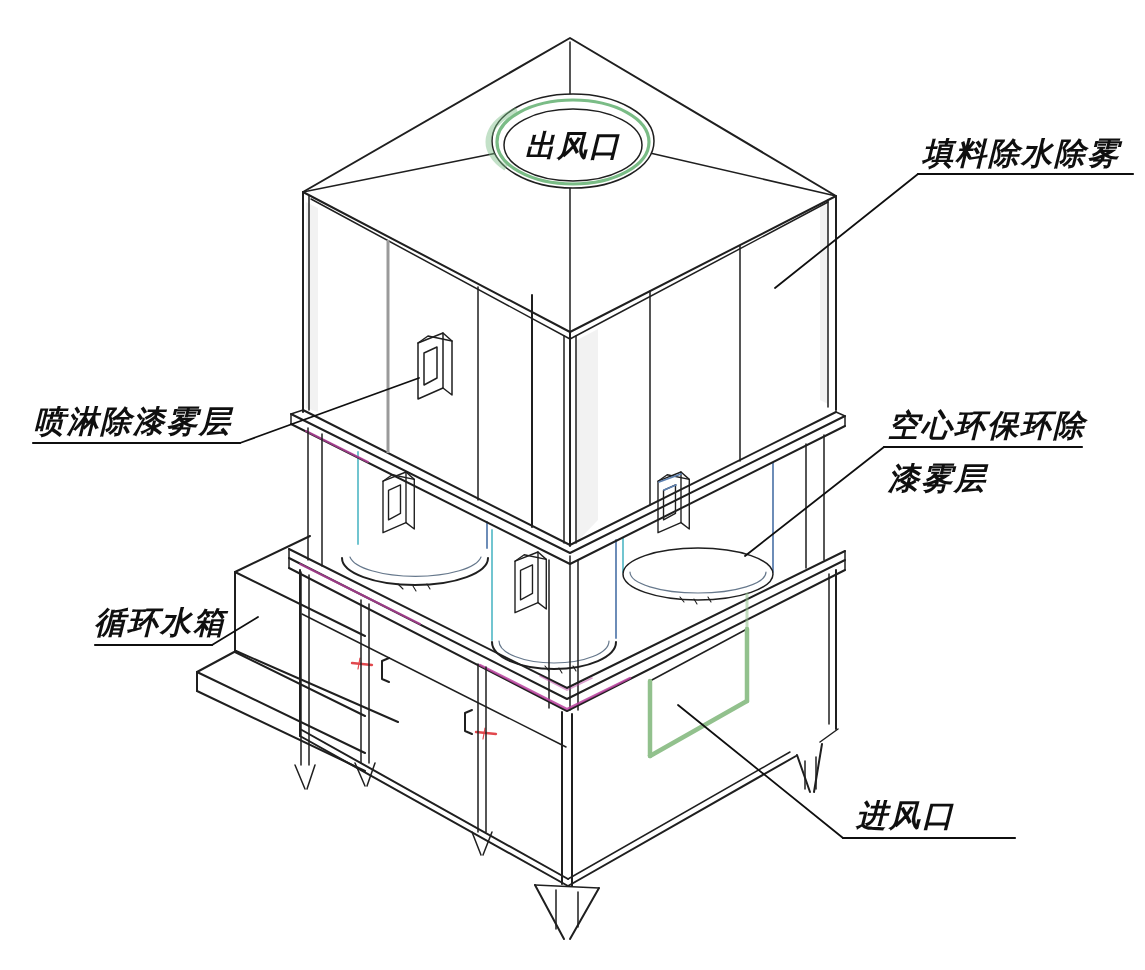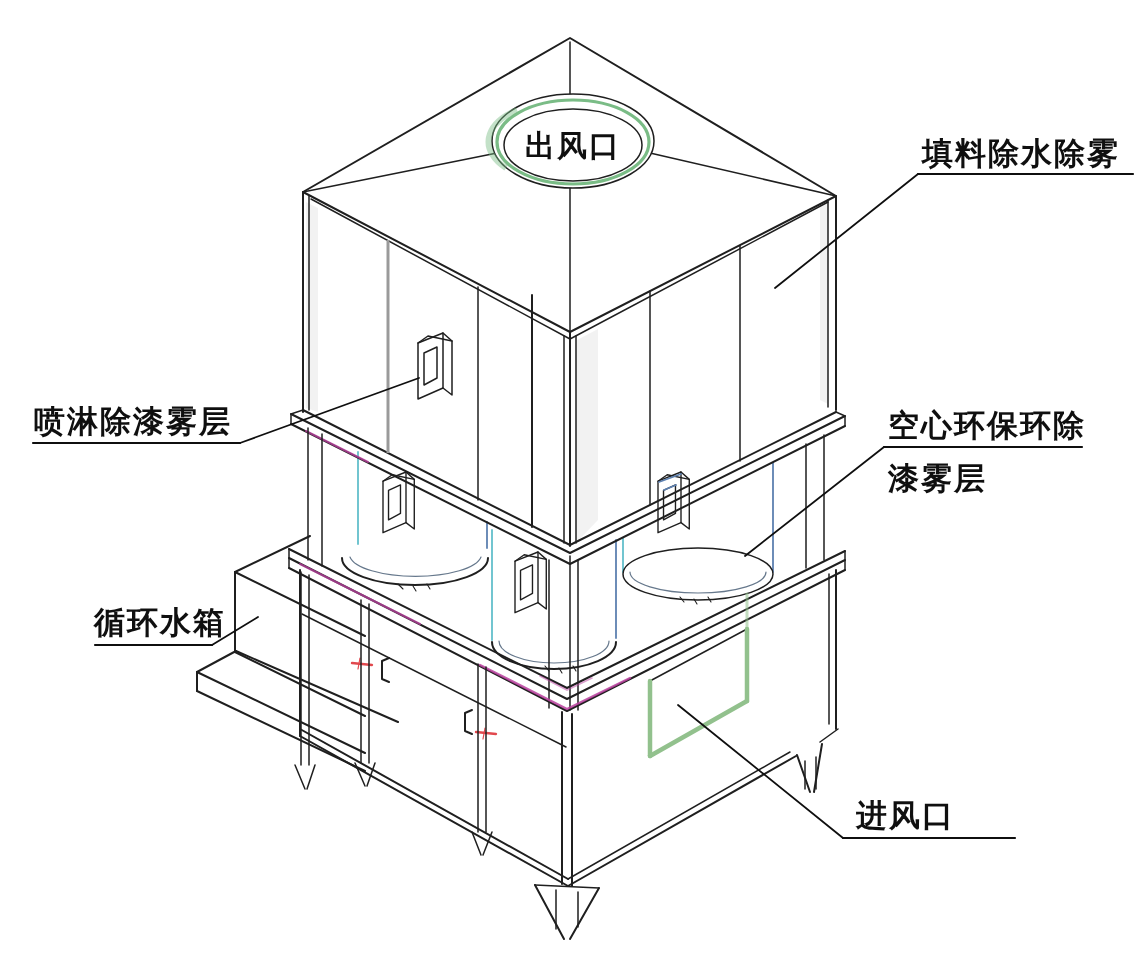--- a/index.html
+++ b/index.html
@@ -1,16 +1,16 @@
 <!DOCTYPE html>
 <html style="--line: #1f1f1f; --soft-line: #9a9a9a; --outlet-green: #7abc86; --inlet-green: #92c18d; --cyan: #62bfcb; --steel-blue: #5d80b0; --magenta: #b8409e; --red: #e1484d; --paper: #ffffff; --label-ink: #0f0f0f;"><head>
 <meta charset="utf-8">
 <style>
   html,body{margin:0;padding:0;background:#fff;}
-  .stage{position:relative;width:1145px;height:970px;background:var(--paper,#fff);overflow:hidden;}
+  .stage{position:relative;width:1145px;height:970px;background:var(--paper,#fff);overflow:hidden;font-style:italic;}
   svg{position:absolute;left:0;top:0;width:100%;height:100%;}
   
   .s2 {stroke:var(--line);stroke-width:2;  fill:none;stroke-linecap:round;stroke-linejoin:round;}
   .s15{stroke:var(--line);stroke-width:1.5;fill:none;stroke-linecap:round;stroke-linejoin:round;}
   .s12{stroke:var(--line);stroke-width:1.1;fill:none;stroke-linecap:round;}
   .inner{stroke:#66788c;stroke-width:1.2;fill:none;stroke-linecap:round;}
   .gray {stroke:var(--soft-line);stroke-width:3;fill:none;}
   .cyan {stroke:var(--cyan);stroke-width:1.8;fill:none;stroke-linecap:round;}
   .blue {stroke:var(--steel-blue);stroke-width:1.8;fill:none;stroke-linecap:round;}
   .grn4 {stroke:var(--inlet-green);stroke-width:4.5;fill:none;stroke-linecap:round;}

